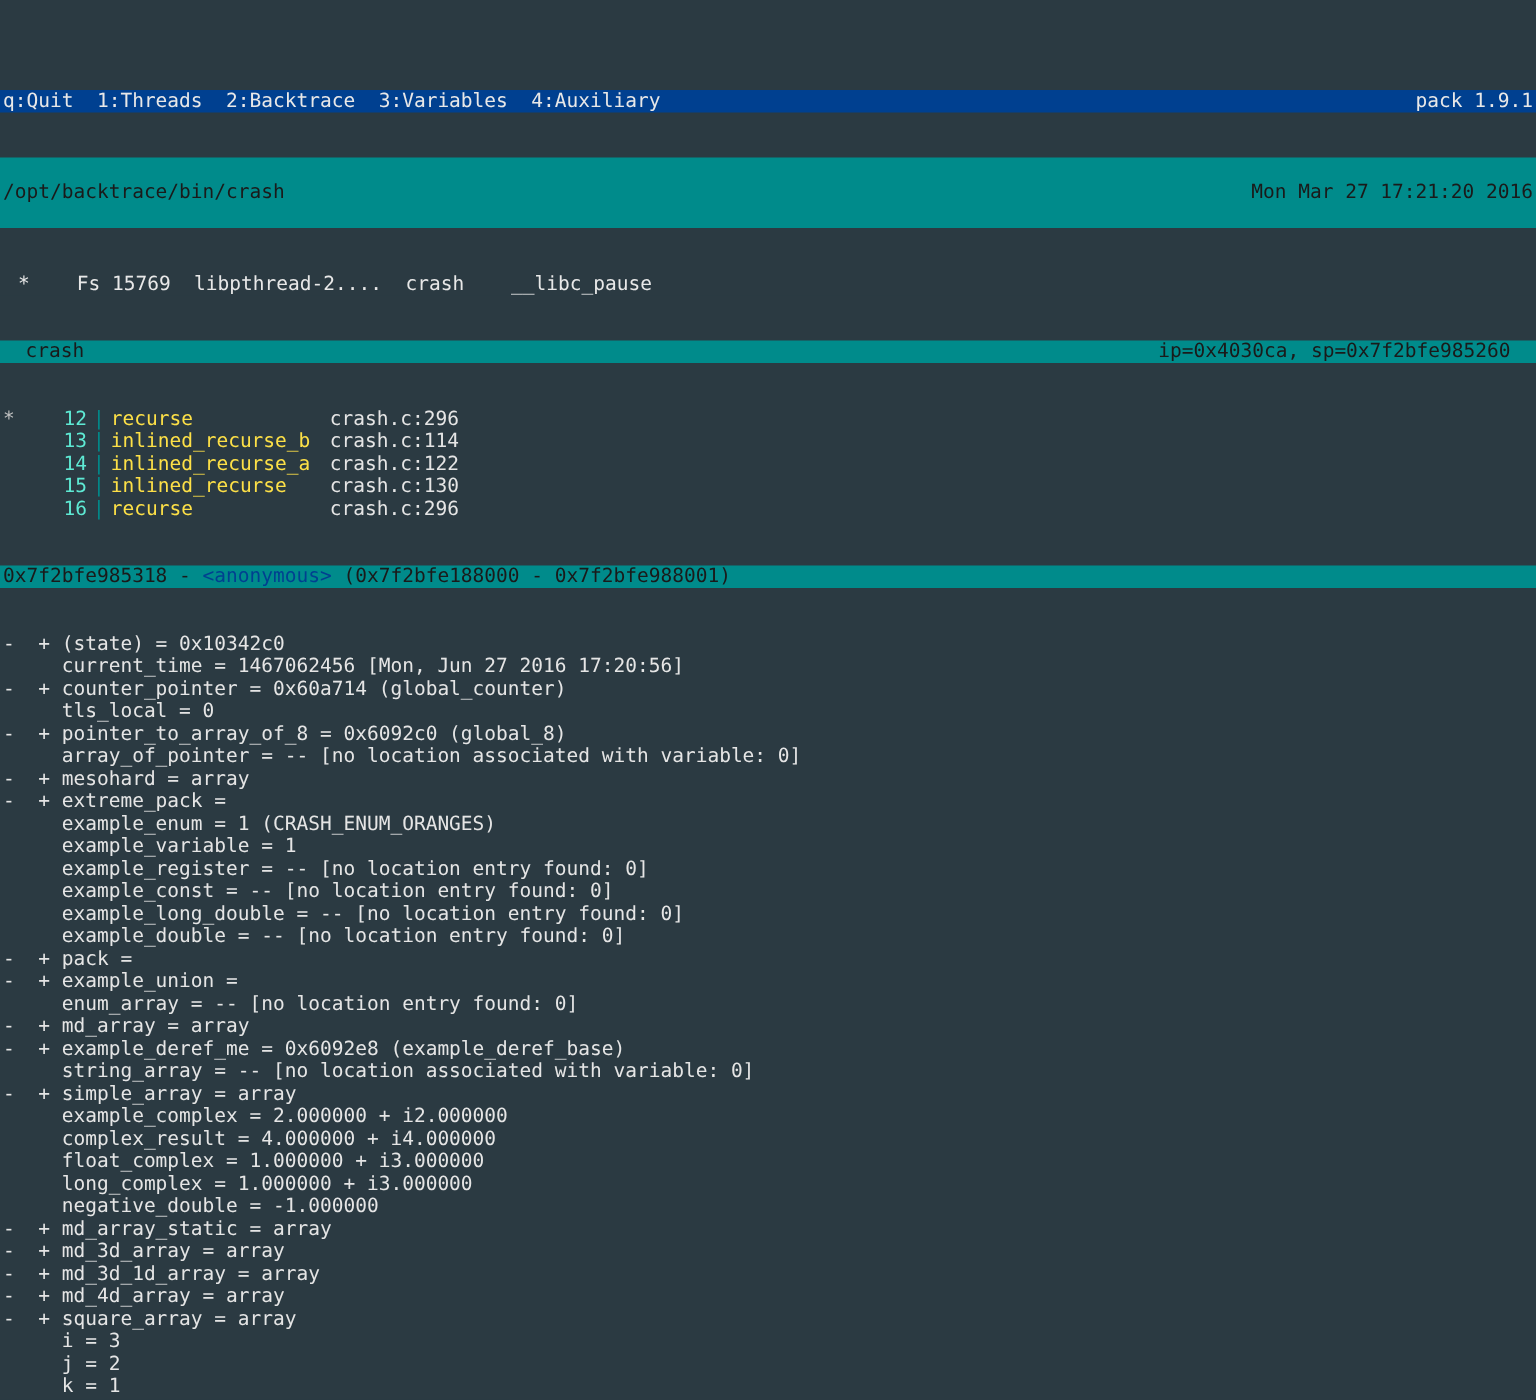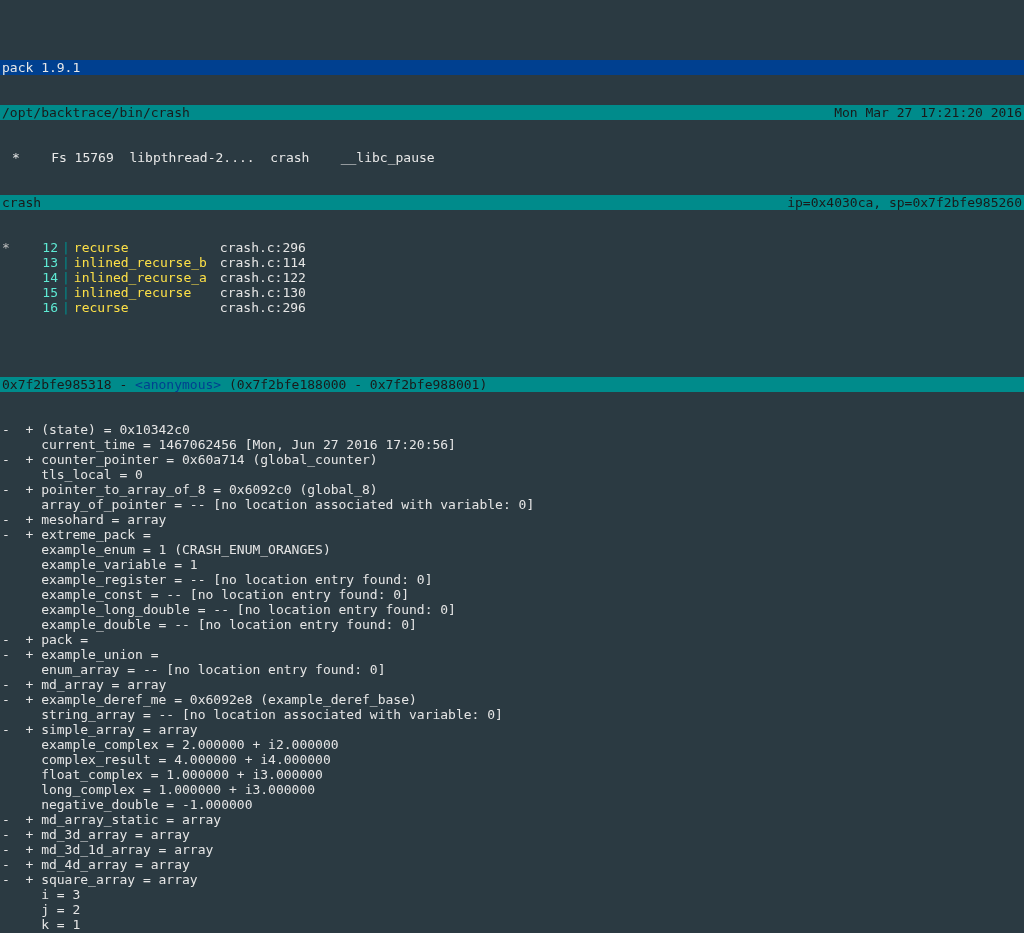--- a/index.html
+++ b/index.html
@@ -17,42 +17,41 @@
 .bar-top {
   background: #004090;
   color: #e8e8e8;
   padding: 0 2px;
   display: flex;
   justify-content: space-between;
 }
 .bar-path {
   background: #008b8b;
   color: #1a1a1a;
-  padding: 0 2px;
+  padding: 16px 2px;
   display: flex;
   justify-content: space-between;
 }
 .bar-thread {
   background: #2b3a42;
   color: #e8e8e8;
   padding: 0 12px;
 }
 .bar-section {
   background: #008b8b;
   color: #1a1a1a;
-  padding: 0 2px;
+  padding: 0 17px;
   display: flex;
   justify-content: space-between;
   text-align: right;
 }
 .bar-anon {
   background: #008b8b;
   color: #1a1a1a;
   padding: 0 2px;
-  margin-top: 32px;
 }
 .bar-anon .anon-tag { color: #004090; }
 .bt-row {
   display: flex;
   padding: 0;
 }
 .bt-row .star { color: #c0c0c0; width: 12px; padding-left:2px;}
 .bt-row .num { color: #5eead4; width: 50px; text-align: right; padding-right:4px;}
 .bt-row .bar { color: #008b8b; }
 .bt-row .func { color: #fde047; width: 150px; padding-left: 4px;}
@@ -61,20 +60,21 @@
   padding: 0 2px;
   color: #e5e5e5;
 }
 </style>
 </head>
 <body>
 
 
 
 <div class="bar-top">
+  <span>q:Quit  1:Threads  2:Backtrace  3:Variables  4:Auxiliary</span>
   <span>pack 1.9.1</span>
 </div>
 
 <div class="bar-path">
   <span>/opt/backtrace/bin/crash</span>
   <span>Mon Mar 27 17:21:20 2016</span>
 </div>
 
 <div class="bar-thread">*    Fs 15769  libpthread-2....  crash    __libc_pause</div>
 

